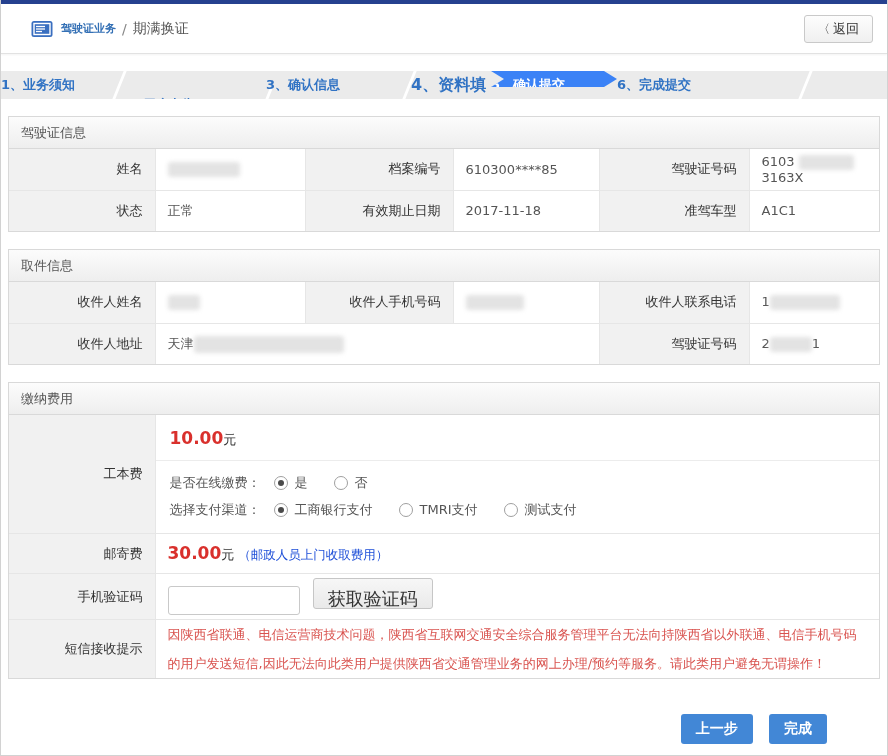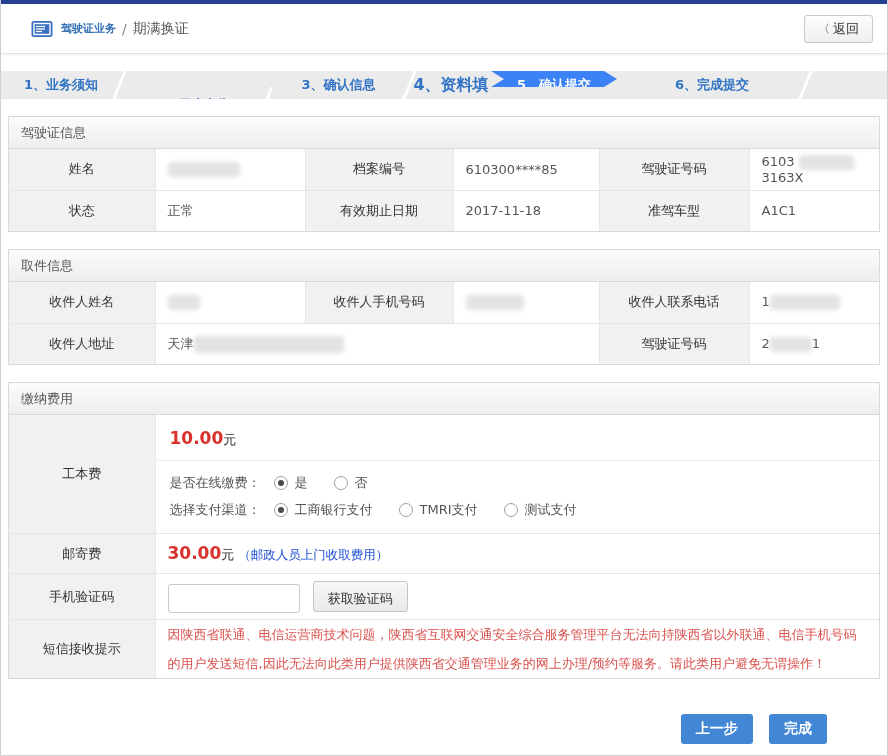--- a/index.html
+++ b/index.html
@@ -20,39 +20,39 @@
   .hd-title { color:#3470b5; font-size:11px; font-weight:bold; }
   .hd-sep { color:#888; font-size:14px; margin:0 6px; }
   .hd-sub { color:#555; font-size:14px; }
   .back-btn { position:absolute; right:14px; top:11px; height:28px; padding:0 13px;
               background:linear-gradient(#fdfdfd,#f0f0f0); border:1px solid #c9c9c9; border-radius:3px;
               font-size:13px; color:#333; cursor:pointer; display:flex; align-items:center; gap:3px; }
   .back-chevron { font-size:12px; color:#333; }
 
   
   .steps { margin-top:17px; height:28px; background:#ebebeb; display:flex; overflow:hidden; position:relative; }
-  .step { position:relative; height:16px; line-height:28px; text-align:center;
+  .step { position:relative; height:16px; line-height:28px; text-align:left;
           color:#3173c4; font-weight:bold; font-size:13px; flex:none; cursor:default; }
   .step:nth-child(1){width:120px;} .step:nth-child(2){width:145px;margin-top:20px;} .step:nth-child(3){width:145px;}
   .step:nth-child(4){width:80px; font-size:16px;} .step:nth-child(5){width:126px;} .step:nth-child(6){width:190px;}
   .step.sep-after::after { content:""; position:absolute; right:0; top:-4px; width:3px; height:36px;
           background:#fff; transform:skewX(-22deg); }
   .step.active { background:#3b82f6; color:#fff;
           clip-path: polygon(0 0, calc(100% - 13px) 0, 100% 50%, calc(100% - 13px) 100%, 0 100%, 13px 50%); }
   .steps-tail { flex:1; background:#ebebeb; }
 
   
   .section { margin:17px 7px 0 7px; border:1px solid #d9d9d9; background:#fff; }
   .sec-hd { height:32px; line-height:31px; padding:0 12px; background:linear-gradient(#fcfcfc,#eeeeee);
             border-bottom:1px solid #d9d9d9; color:#555; font-size:13px; }
   table { width:100%; border-collapse:collapse; table-layout:fixed; }
   td { border:1px solid #e6e6e6; font-size:13px; vertical-align:middle; }
   tr td:first-child { border-left:none; } tr td:last-child { border-right:none; }
   tr:first-child td { border-top:none; } tr:last-child td { border-bottom:none; }
-  td.lbl { background:#f1f1f1; text-align:center; padding:0 12px; color:#333; width:146px; }
+  td.lbl { background:#f1f1f1; text-align:right; padding:0 12px; color:#333; width:146px; }
   td.val { background:#fff; padding:0 12px; color:#555; }
   .rowh { height:41px; }
 
   .redact { display:inline-block; height:15px; border-radius:3px; background:#e3e3e3;
             filter:blur(2px); vertical-align:middle; }
 
   
   .fee-line { padding:13px 14px 11px 14px; border-bottom:1px solid #ececec; }
   .amount { color:#d9302c; font-size:17px; font-weight:bold; }
   .unit { color:#333; font-size:13px; }
@@ -61,21 +61,21 @@
   .radio-line { display:flex; align-items:center; height:27px; color:#555; }
   .radio-caption { width:104px; }
   .radio-opt { display:inline-flex; align-items:center; margin-right:26px; cursor:pointer; }
   .radio { width:14px; height:14px; border:1px solid #9f9f9f; border-radius:50%; background:#fff;
            display:inline-block; position:relative; margin-right:7px; }
   .radio.checked::after { content:""; position:absolute; left:3px; top:3px; width:6px; height:6px;
            border-radius:50%; background:#4a4a4a; }
   .code-input { width:132px; height:29px; border:1px solid #c9c9c9; border-radius:3px; padding:0 8px;
            font-size:13px; font-family:inherit; }
   .get-code-btn { height:31px; padding:8px 14px; margin-left:9px; background:linear-gradient(#f7f7f7,#e9e9e9);
-           border:1px solid #c6c6c6; border-radius:3px; font-size:13px; color:#333; cursor:pointer; }
+           border:1px solid #c6c6c6; border-radius:3px; font-size:18px; color:#333; cursor:pointer; }
   .tip-cell { padding:9px 16px; }
   .tip-text { color:#d9534f; font-size:13px; line-height:29px; }
 
   
   .footer { margin-top:35px; text-align:right; padding-right:60px;margin-left:27px; }
   .btn-blue { height:30px; padding:0 15px; margin-left:12px; background:#4287d6; border:none;
            border-radius:3px; color:#fff; font-size:14px; font-weight:bold; cursor:pointer; }
 </style>
 </head>
 <body>

